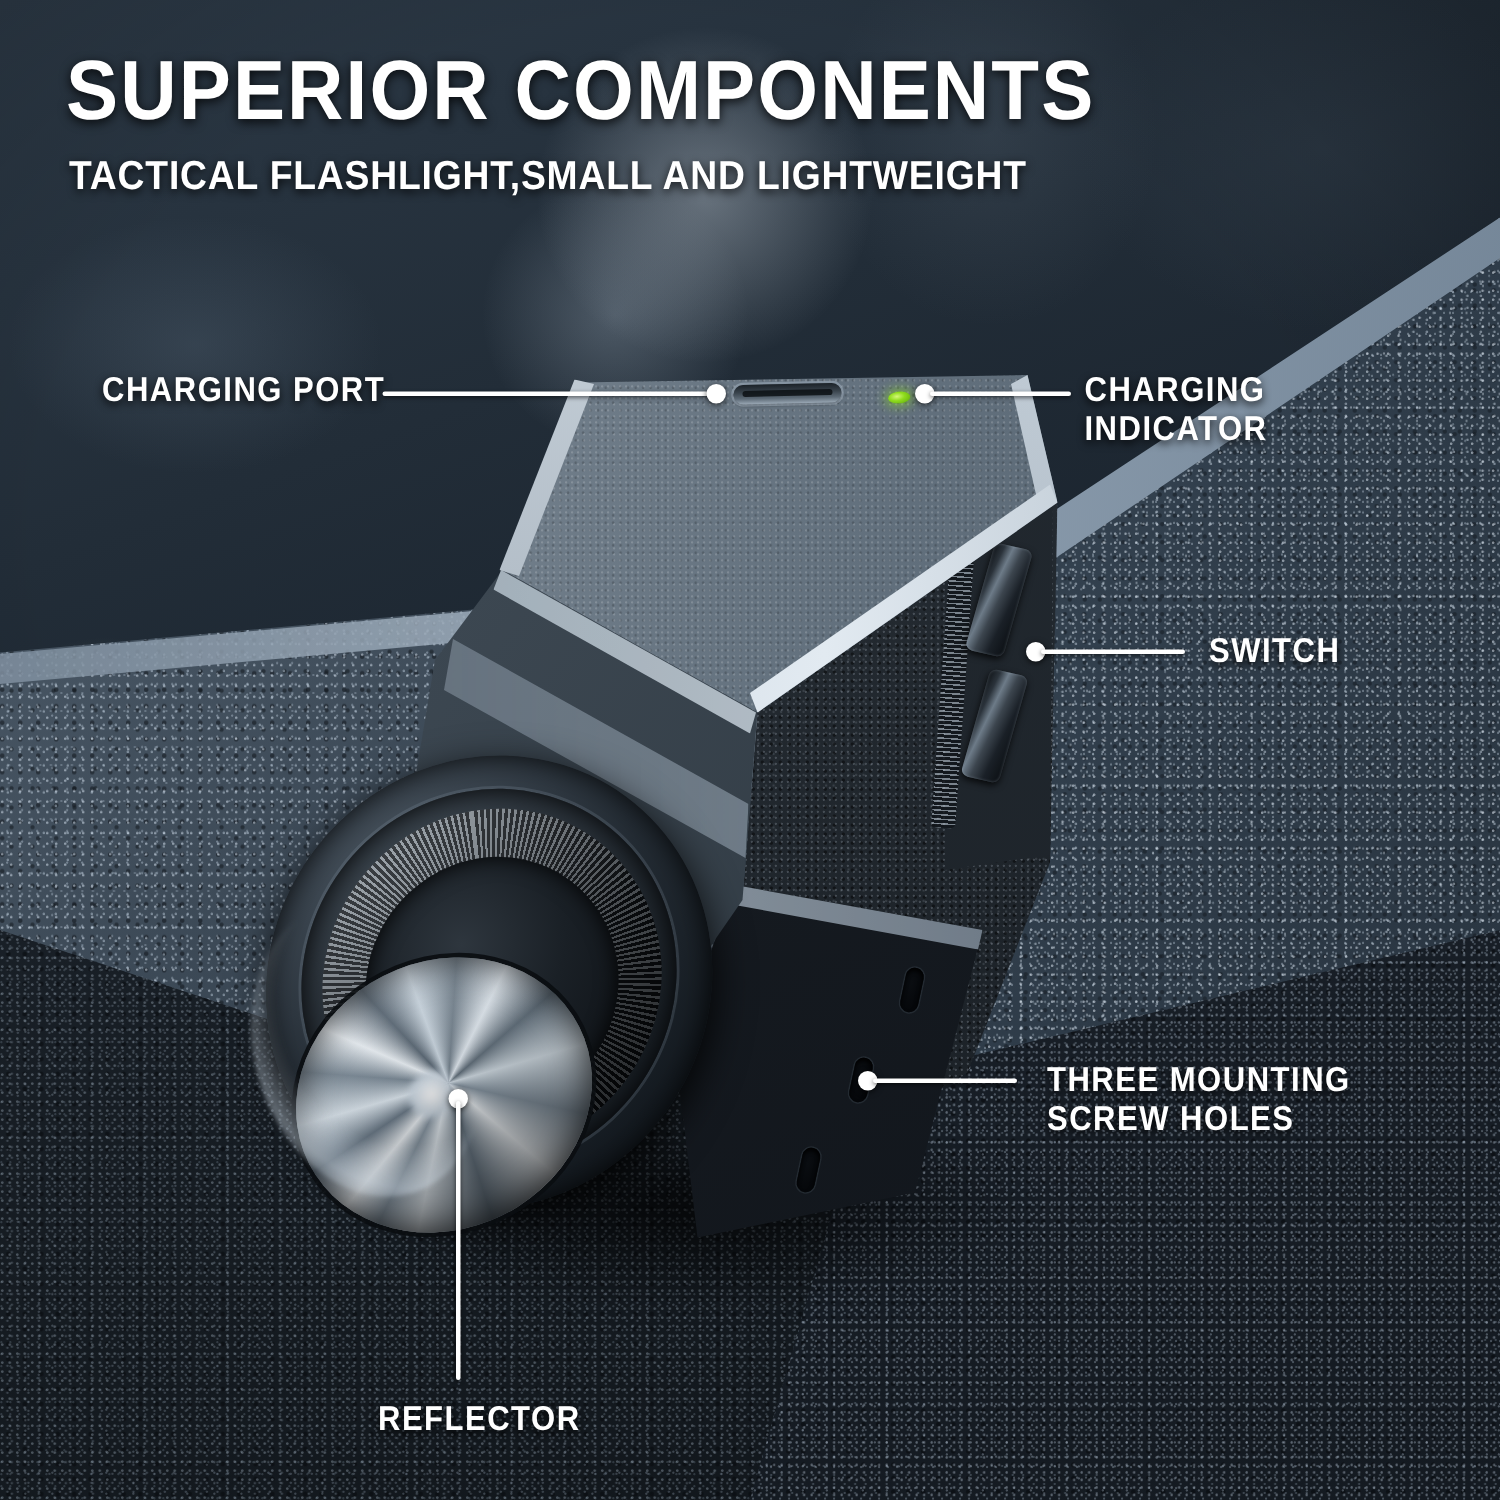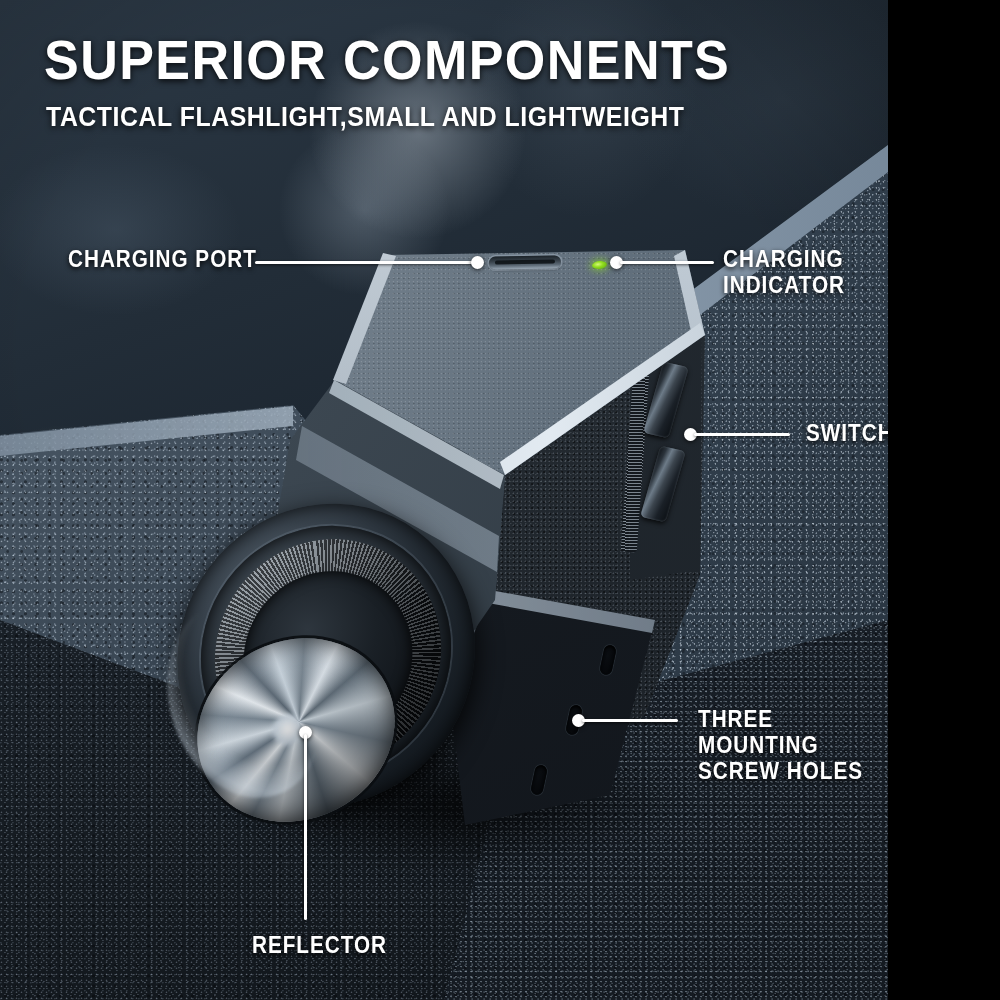--- a/index.html
+++ b/index.html
@@ -1,19 +1,19 @@
 <!DOCTYPE html>
 <html><head>
 <meta charset="utf-8">
 <style>
   html,body{margin:0;padding:0;background:#000;}
   body{font-family:"Liberation Sans",sans-serif;}
 
   #stage{
-    position:relative;width:888px;height:1000px;overflow:hidden;
+    position:relative;width:1000px;height:1000px;overflow:hidden;
     background:#10161d;
   }
   .layer{position:absolute;inset:0;}
 
   
   #bg-bokeh{
     background:
       radial-gradient(circle at 47% 13%, rgba(205,215,225,.40) 0%, rgba(205,215,225,0) 11%),
       radial-gradient(circle at 41% 21%, rgba(180,195,210,.30) 0%, rgba(180,195,210,0) 9%),
       radial-gradient(ellipse 70px 120px at 43% 44%, rgba(190,205,220,.34) 0%, rgba(190,205,220,0) 70%),

